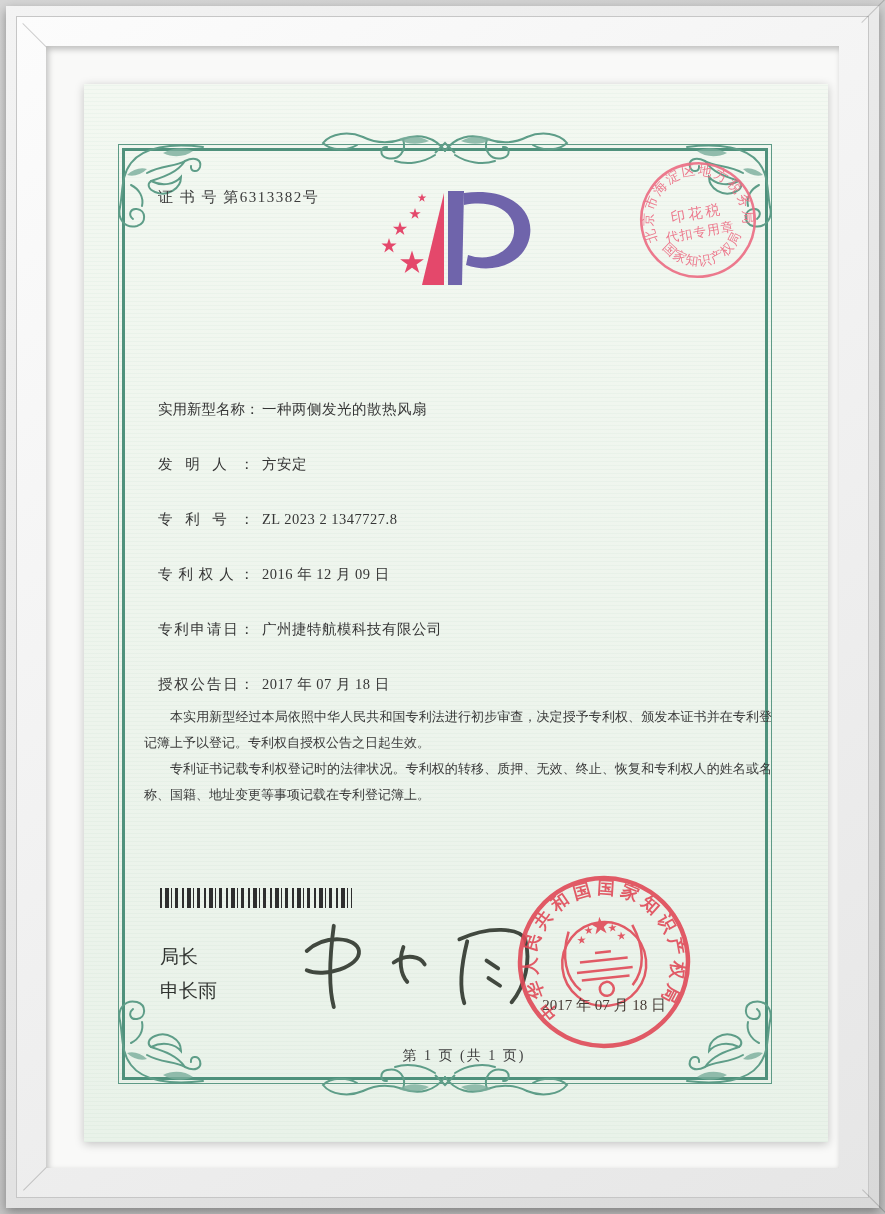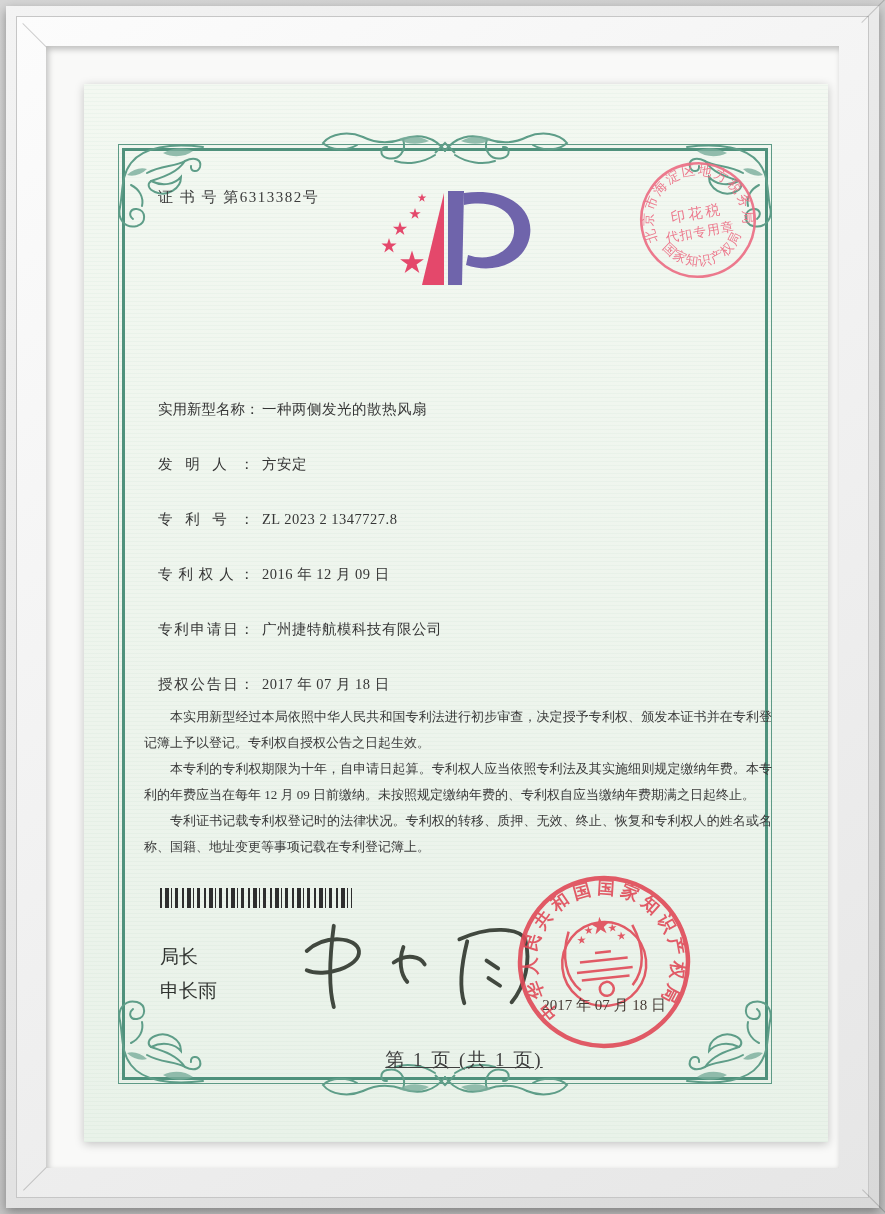--- a/index.html
+++ b/index.html
@@ -62,21 +62,21 @@
       #2e2e2e 11px 12px, transparent 12px 15px,
       #2e2e2e 15px 18px, transparent 18px 22px);
   }
   .signer { position:absolute; left:76px; top:856px; font-size:19px; line-height:34px; color:#2f322f; }
   .signature { position:absolute; left:186px; top:834px; width:290px; height:92px; }
   .seal { position:absolute; left:430px; top:788px; width:180px; height:180px;
           transform:rotate(-6deg); opacity:.9; z-index:4; }
   .issue-date { position:absolute; left:430px; top:912px; width:180px; text-align:center;
                 font-size:15px; color:#463c36; z-index:5; }
   .page-footer { position:absolute; left:16px; right:0; top:963px; text-align:center;
-                 font-size:19px; letter-spacing:2px; color:#3e3e3e;text-decoration:underline; }
+                 font-size:14px; letter-spacing:2px; color:#3e3e3e; }
 </style>
 </head>
 <body>
 
 <div class="stage">
   <div class="frame-a"></div>
   <div class="frame-b">
     <div class="miter tl"></div>
     <div class="miter tr"></div>
     <div class="miter bl"></div>
@@ -189,21 +189,20 @@
     </div>
     <div class="field f4">
       <span class="lbl">专利申请日：</span><span class="val">广州捷特航模科技有限公司</span>
     </div>
     <div class="field f5">
       <span class="lbl">授权公告日：</span><span class="val">2017 年 07 月 18 日</span>
     </div>
 
     <div class="paras">
       <p>本实用新型经过本局依照中华人民共和国专利法进行初步审查，决定授予专利权、颁发本证书并在专利登记簿上予以登记。专利权自授权公告之日起生效。</p>
-      <p>本专利的专利权期限为十年，自申请日起算。专利权人应当依照专利法及其实施细则规定缴纳年费。本专利的年费应当在每年 12 月 09 日前缴纳。未按照规定缴纳年费的、专利权自应当缴纳年费期满之日起终止。</p>
       <p>专利证书记载专利权登记时的法律状况。专利权的转移、质押、无效、终止、恢复和专利权人的姓名或名称、国籍、地址变更等事项记载在专利登记簿上。</p>
     </div>
 
     <div class="barcode"></div>
 
     <div class="signer">
       <div>局长</div>
       <div>申长雨</div>
     </div>
 

